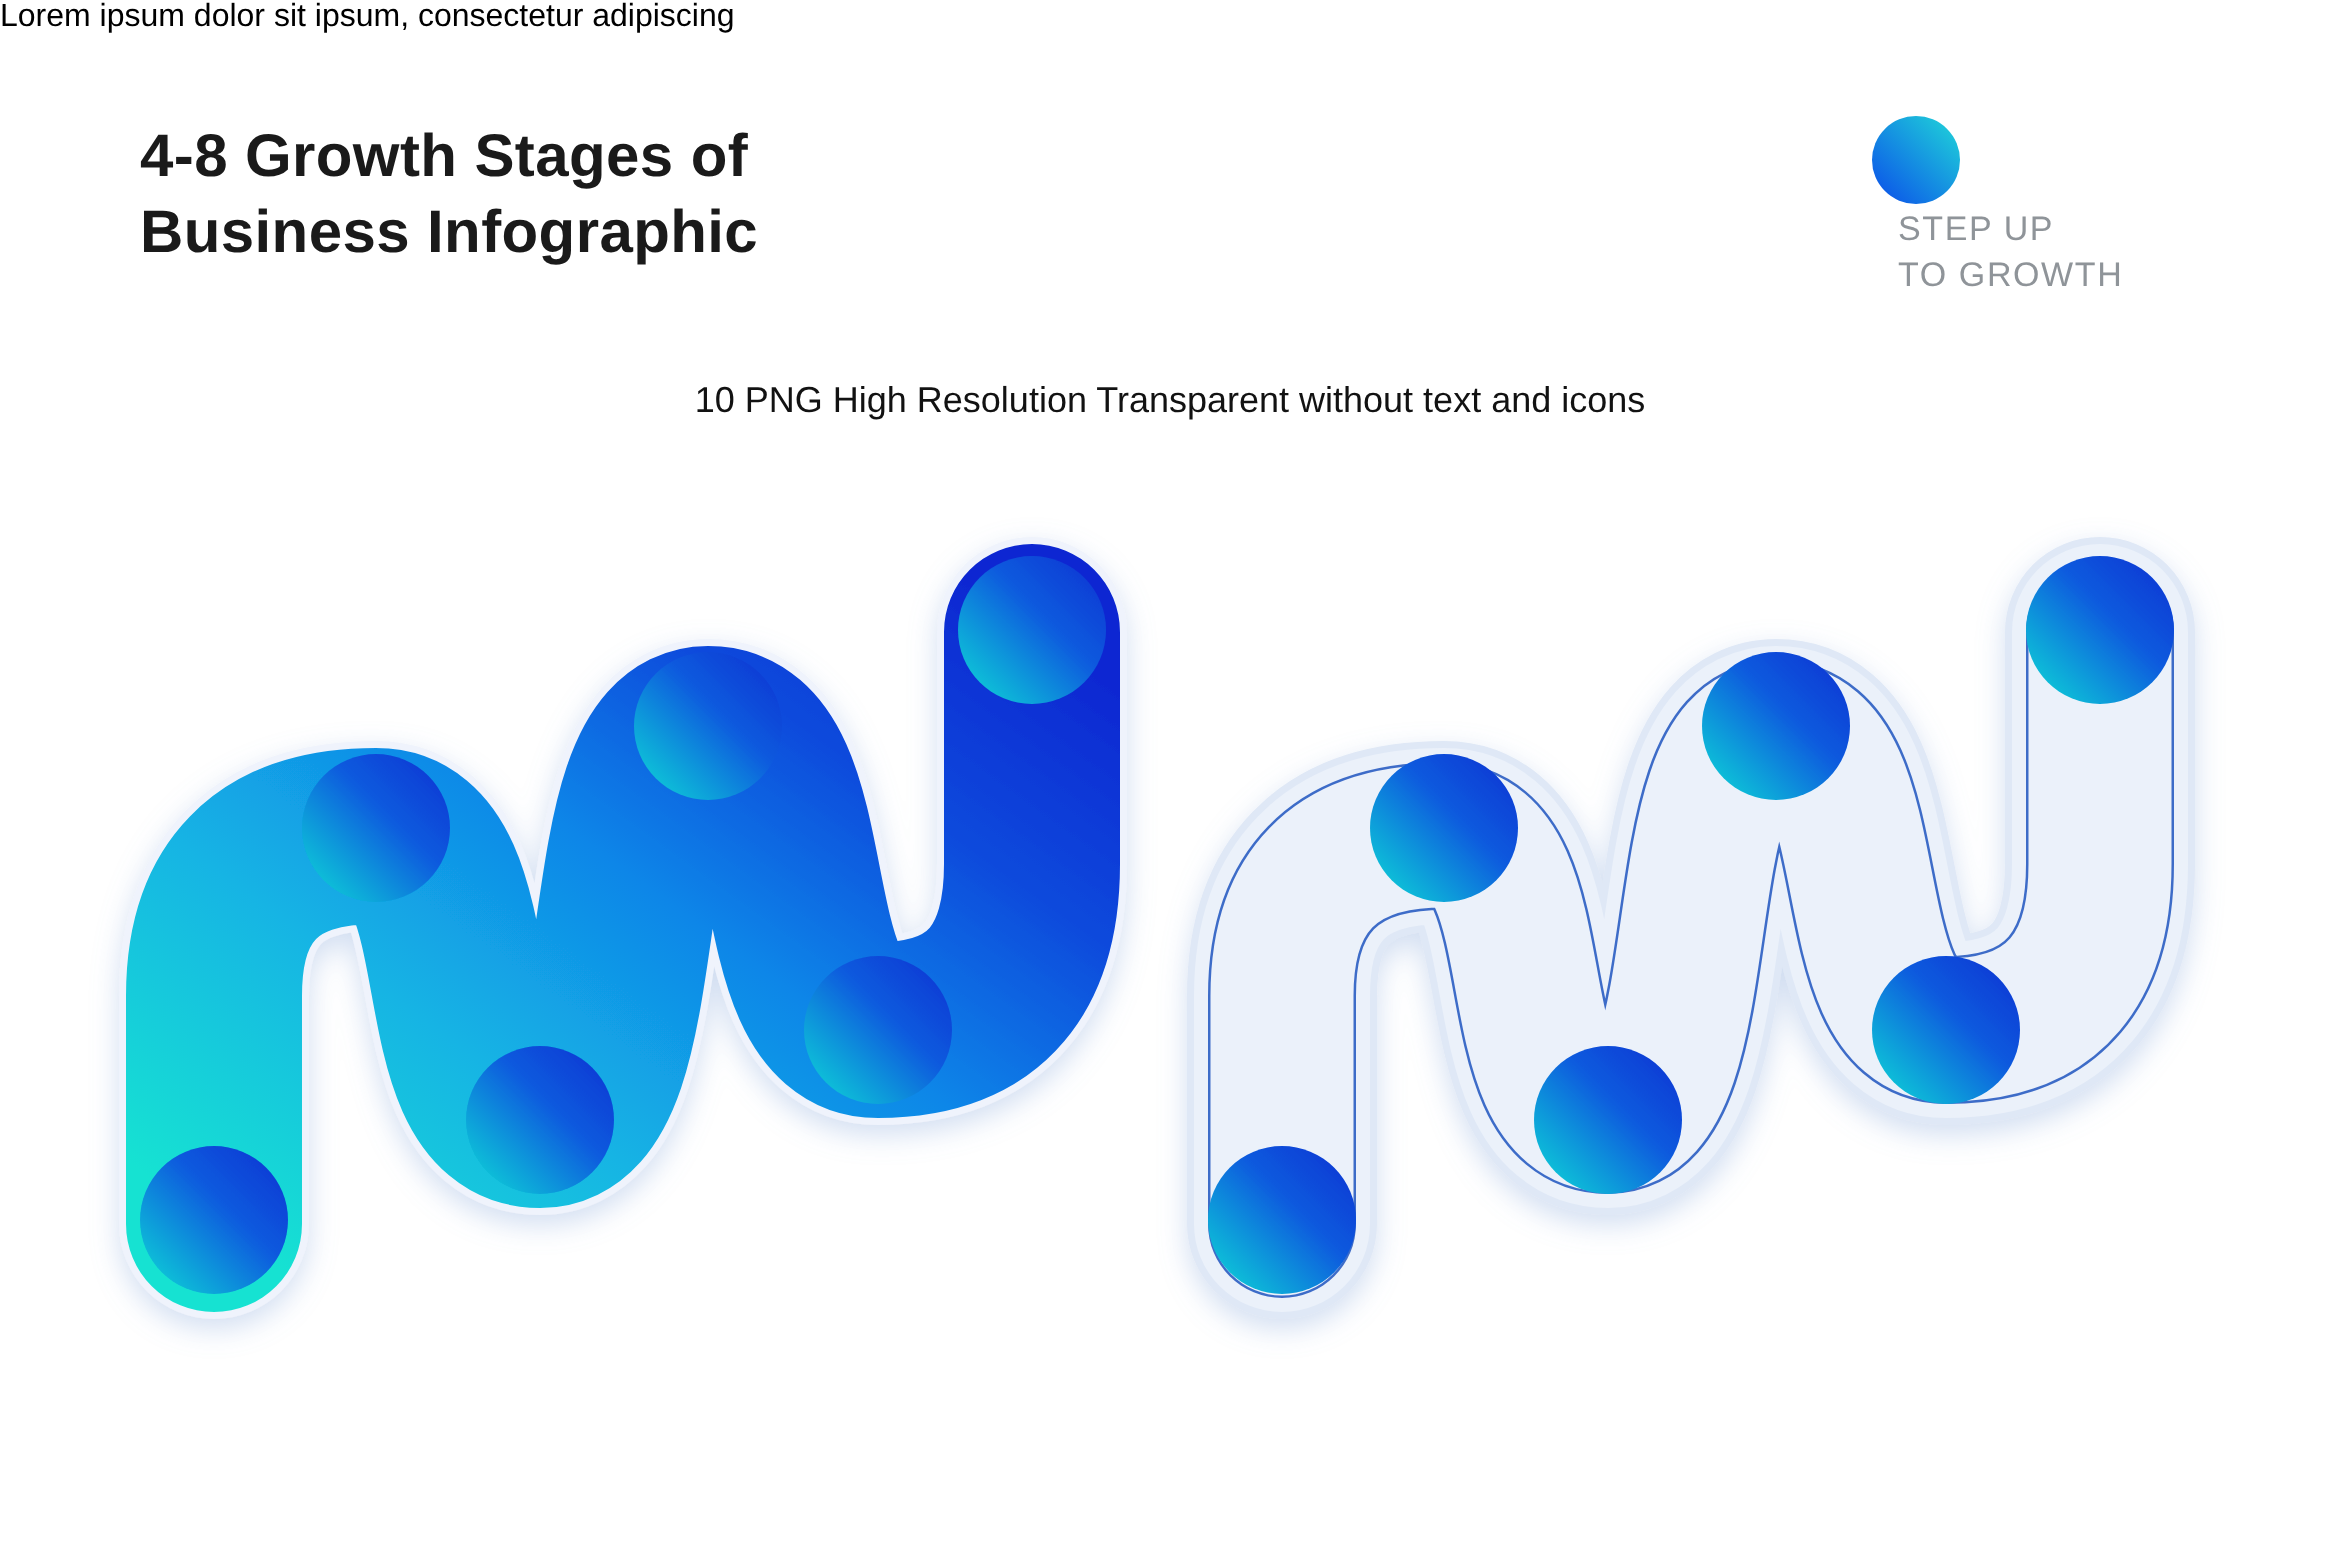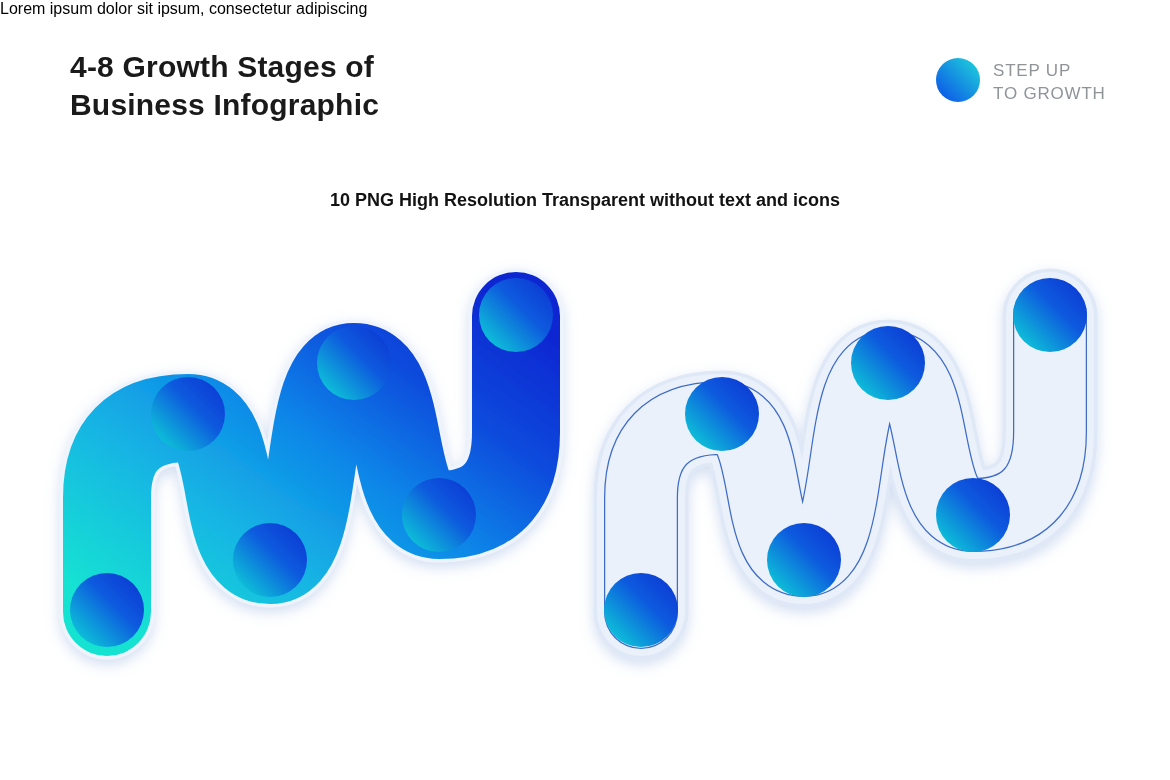--- a/index.html
+++ b/index.html
@@ -1,36 +1,36 @@
 <!DOCTYPE html>
 <html><head>
 <meta charset="utf-8">
 <style>
   html,body{margin:0;padding:0;background:#fff;}
   .page{
     position:relative;width:1170px;height:780px;overflow:hidden;background:#fff;
     font-family:"Liberation Sans","DejaVu Sans",sans-serif;
   }
   .title{
-    position:absolute;left:70px;top:48px;margin:0;
+    position:absolute;left:70px;top:60px;margin:0;
     font-size:30px;line-height:38px;font-weight:700;color:#1a1a1a;letter-spacing:.2px;
   }
   .desc{
     position:absolute;left:422px;top:62px;margin:0;
     font-size:13.5px;line-height:17.5px;color:#8d8d8d;font-weight:400;
   }
-  .logo{position:absolute;left:936px;top:58px;display:flex;align-items:flex-start;}
+  .logo{position:absolute;left:936px;top:58px;display:flex;align-items:flex-start;flex-direction:column;}
   .logo-circle{width:44px;height:44px;display:block;}
   .logo-text{
     margin-left:13px;margin-top:1px;
     font-size:17px;line-height:23px;color:#8f9499;letter-spacing:.8px;font-weight:400;
   }
   .subtitle{
     position:absolute;left:0;top:189px;width:100%;text-align:center;
-    font-size:18px;line-height:23px;font-weight:700;color:#121212;
+    font-size:18px;line-height:23px;font-weight:400;color:#121212;
   }
   .shapes{position:absolute;left:0;top:0;}
 </style>
 </head>
 <body>
 
 <div class="page">
 
   <h1 class="title">
     <div>4-8 Growth Stages of</div>

